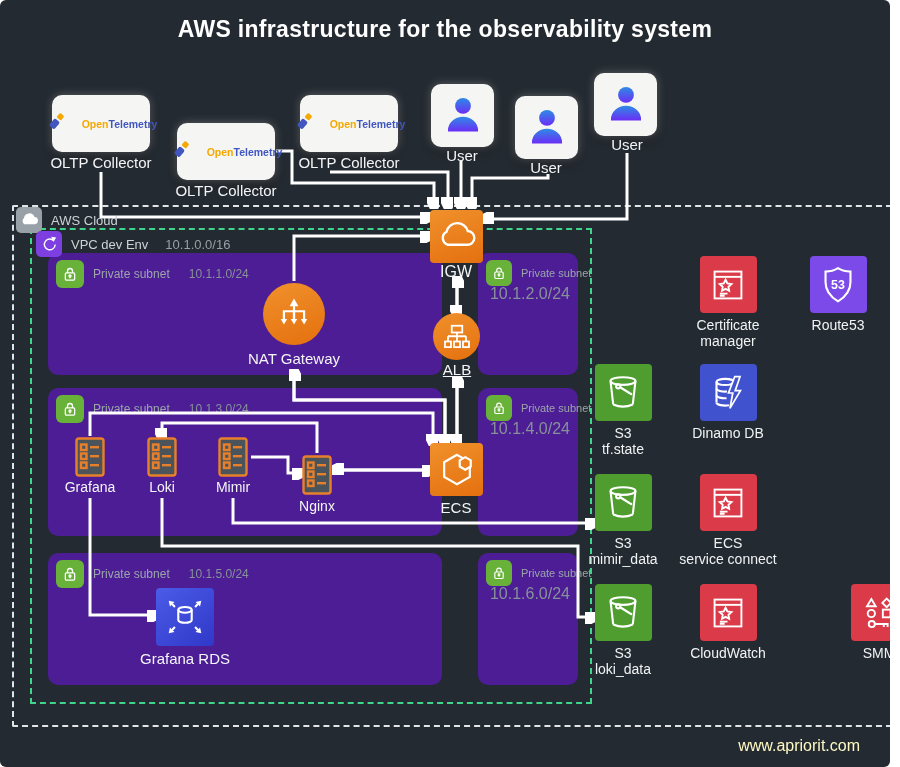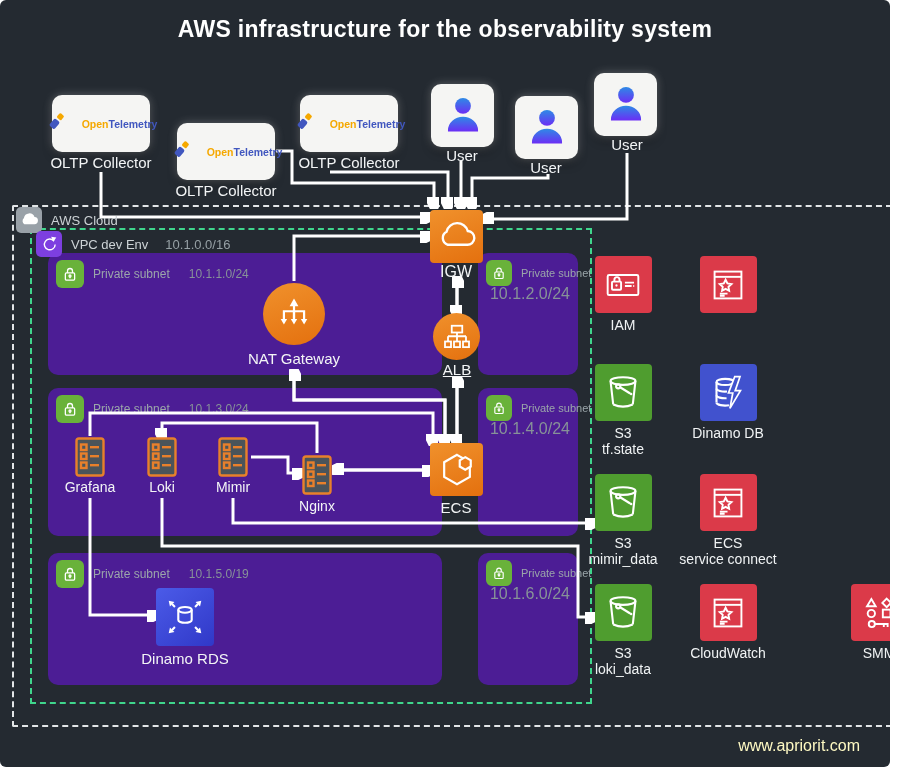--- a/index.html
+++ b/index.html
@@ -241,21 +241,21 @@
     <div class="sn-head">
         <span class="lock">
           <svg width="20" height="20" viewBox="0 0 28 28" fill="none" stroke="#fff" stroke-width="1.8">
             <rect x="7.5" y="12.5" width="13" height="10" rx="1.5"></rect>
             <path d="M10.5 12.5 V9.8 a3.5 3.5 0 0 1 7 0 V12.5"></path>
             <circle cx="14" cy="16.8" r="1.4"></circle>
             <path d="M14 18.2 V20"></path>
           </svg>
         </span>
       <span class="sn-label">Private subnet</span>
-      <span class="sn-cidr">10.1.5.0/19</span>
+      <span class="sn-cidr">10.1.5.0/24</span>
     </div>
   </div>
   <div class="subnet s6">
     <div class="sn-head">
         <span class="lock">
           <svg width="18" height="18" viewBox="0 0 28 28" fill="none" stroke="#fff" stroke-width="1.8">
             <rect x="7.5" y="12.5" width="13" height="10" rx="1.5"></rect>
             <path d="M10.5 12.5 V9.8 a3.5 3.5 0 0 1 7 0 V12.5"></path>
             <circle cx="14" cy="16.8" r="1.4"></circle>
             <path d="M14 18.2 V20"></path>
@@ -389,49 +389,50 @@
     <svg width="46" height="46" viewBox="0 0 48 48" fill="none" stroke="#fff" stroke-width="2.2">
       <ellipse cx="24" cy="16.5" rx="7" ry="3"></ellipse>
         <path d="M17 16.5 V27 a7 3 0 0 0 14 0 V16.5"></path>
       <path d="M13.5 13.5 L10.5 10.5 M34.5 13.5 L37.5 10.5 M13.5 34.5 L10.5 37.5 M34.5 34.5 L37.5 37.5"></path>
       <polygon points="7,7 13,8.3 8.3,13" fill="#fff" stroke="none"></polygon>
       <polygon points="41,7 35,8.3 39.7,13" fill="#fff" stroke="none"></polygon>
       <polygon points="7,41 8.3,35 13,39.7" fill="#fff" stroke="none"></polygon>
       <polygon points="41,41 39.7,35 35,39.7" fill="#fff" stroke="none"></polygon>
     </svg>
   </div>
-  <div class="nl" style="left:110px;top:650px;width:150px;">Dinamo RDS</div>
-
-  <div class="svc" style="left:565px;top:256px;">
-    <div class="svc-icon red">
-      <svg width="46" height="46" viewBox="0 0 48 48" fill="none" stroke="#fff" stroke-width="2">
-          <rect x="8" y="13.5" width="32" height="21" rx="1.5"></rect>
-          <rect x="12.5" y="20.5" width="9.5" height="8.5" rx="1"></rect>
-          <path d="M15 20.5 v-2 a2.7 2.7 0 0 1 5.4 0 v2"></path>
-          <circle cx="17.2" cy="24.5" r="1.2" fill="#fff" stroke="none"></circle>
-          <path d="M26 21.5 h9.5 M26 25 h7 M34.7 25 h1"></path>
-        </svg>
-    </div>
-    <div class="svc-label">
-        <div>IAM</div>
-        <div></div>
-      </div>
-  </div>
+  <div class="nl" style="left:110px;top:650px;width:150px;">Grafana RDS</div>
+
 
   <div class="svc" style="left:670px;top:256px;">
     <div class="svc-icon red">
       <svg width="46" height="46" viewBox="0 0 48 48" fill="none" stroke="#fff" stroke-width="2">
           <rect x="10" y="10" width="28" height="28"></rect>
           <path d="M10 15.5 H38"></path>
           <polygon points="21.5,18.5 23.4,22.4 27.6,23 24.5,25.9 25.2,30.1 21.5,28.1 17.8,30.1 18.5,25.9 15.4,23 19.6,22.4"></polygon>
           <path d="M15.5 33 h8 M15.5 35.3 h5"></path>
         </svg>
     </div>
-  </div>
-
+    <div class="svc-label">
+        <div>Certificate</div>
+        <div>manager</div>
+      </div>
+  </div>
+
+  <div class="svc" style="left:780px;top:256px;">
+    <div class="svc-icon purple">
+      <svg width="46" height="46" viewBox="0 0 48 48" fill="none" stroke="#fff" stroke-width="2.2">
+          <path d="M24 6.5 C28 9 33 10 37 10 V21 q0 12 -13 20 Q11 33 11 21 V10 C15 10 20 9 24 6.5 z"></path>
+          <text x="24" y="28" font-size="13" font-weight="bold" fill="#fff" stroke="none" text-anchor="middle" font-family="Liberation Sans, sans-serif">53</text>
+        </svg>
+    </div>
+    <div class="svc-label">
+        <div>Route53</div>
+        <div></div>
+      </div>
+  </div>
 
   <div class="svc" style="left:565px;top:364px;">
     <div class="svc-icon green">
       <svg width="46" height="46" viewBox="0 0 48 48" fill="none" stroke="#fff" stroke-width="2.2">
           <ellipse cx="24" cy="11.5" rx="13" ry="4"></ellipse>
           <path d="M11 11.5 L13.8 36 M37 11.5 L34.2 36"></path>
           <path d="M13.8 36 q10.2 4.5 20.4 0"></path>
           <circle cx="19" cy="17" r="2.2"></circle>
           <path d="M21 18 L31.5 24.5"></path>
           <circle cx="32.5" cy="25" r="1.3" fill="#fff" stroke="none"></circle>

